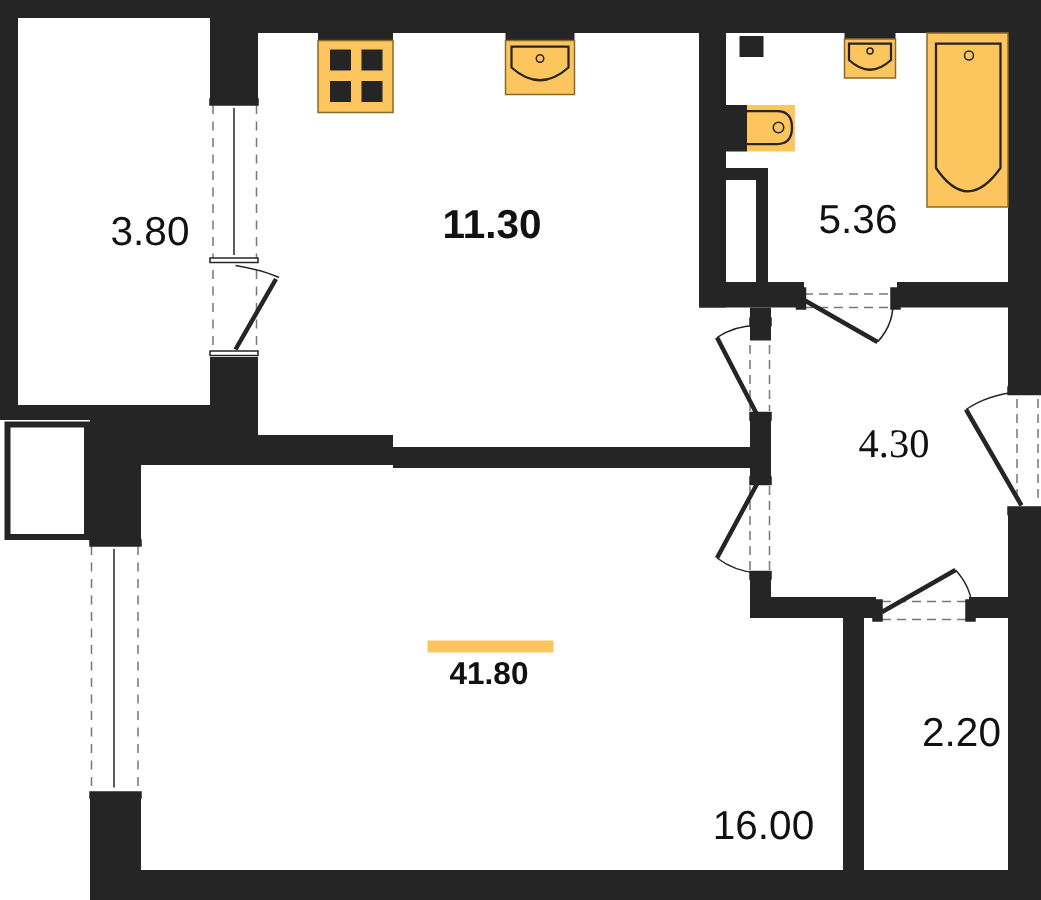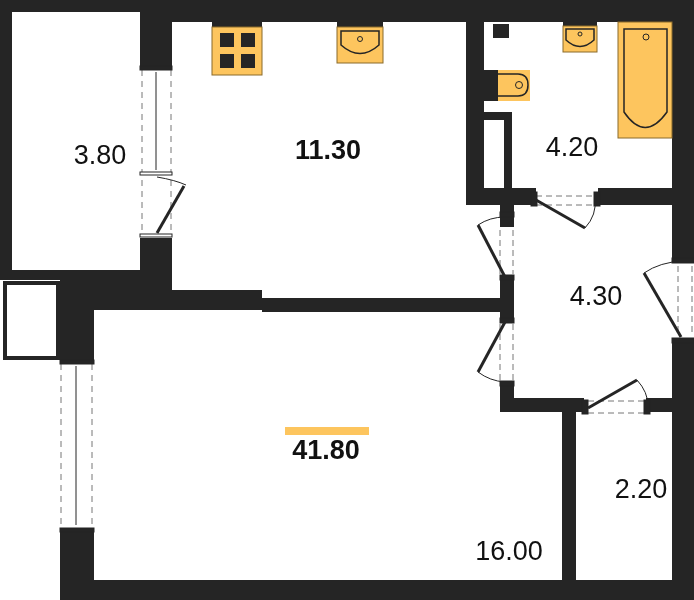--- a/index.html
+++ b/index.html
@@ -1,21 +1,21 @@
 <!DOCTYPE html>
 <html><head>
 <meta charset="utf-8">
 <style>
   html, body { margin: 0; padding: 0; background: #ffffff; }
   body { width: 694px; height: 600px; position: relative; overflow: hidden;
          font-family: "Liberation Sans", "DejaVu Sans", sans-serif; }
   #plan { position: absolute; left: 0; top: 0; }
   .label { position: absolute; color: #111; font-size: 27px; transform: translate(-50%, -50%); white-space: nowrap; }
   .total { position: absolute; left: 326px; top: 450px; transform: translate(-50%, -50%);
-           font-size: 27px; font-weight: bold; color: #111; }
+           font-size: 21px; font-weight: bold; color: #111; }
   .total-bar { position: absolute; left: 285px; top: 427px; width: 84px; height: 8px; }
 </style>
 </head>
 <body>
 
 <svg id="plan" width="694" height="600" viewBox="0 0 694 600">
   <g fill="#252525">
 
     <rect x="0" y="0" width="694" height="22"></rect>
 
@@ -162,16 +162,16 @@
     <line x1="588" y1="408" x2="637" y2="380" stroke-width="3"></line>
     <path d="M 637 380 Q 648 392 648 406" stroke-width="1"></path>
   </g>
 </svg>
 
 <div class="total-bar" style="background:#FDC55E;"></div>
 <div class="total">41.80</div>
 
 <div class="label" style="left:80px;top:155px;margin-left:20px;">3.80</div>
 <div class="label" style="left:328px;top:150px;font-weight:bold;">11.30</div>
-<div class="label" style="left:572px;top:147px;">4.20</div>
-<div class="label" style="left:596px;top:296px;">4.30</div>
+<div class="label" style="left:572px;top:147px;">5.36</div>
+<div class="label" style="left:596px;top:296px;font-family:Liberation Serif, serif;">4.30</div>
 <div class="label" style="left:641px;top:489px;">2.20</div>
 <div class="label" style="left:509px;top:551px;text-align:right;">16.00</div>
 
 </body></html>

